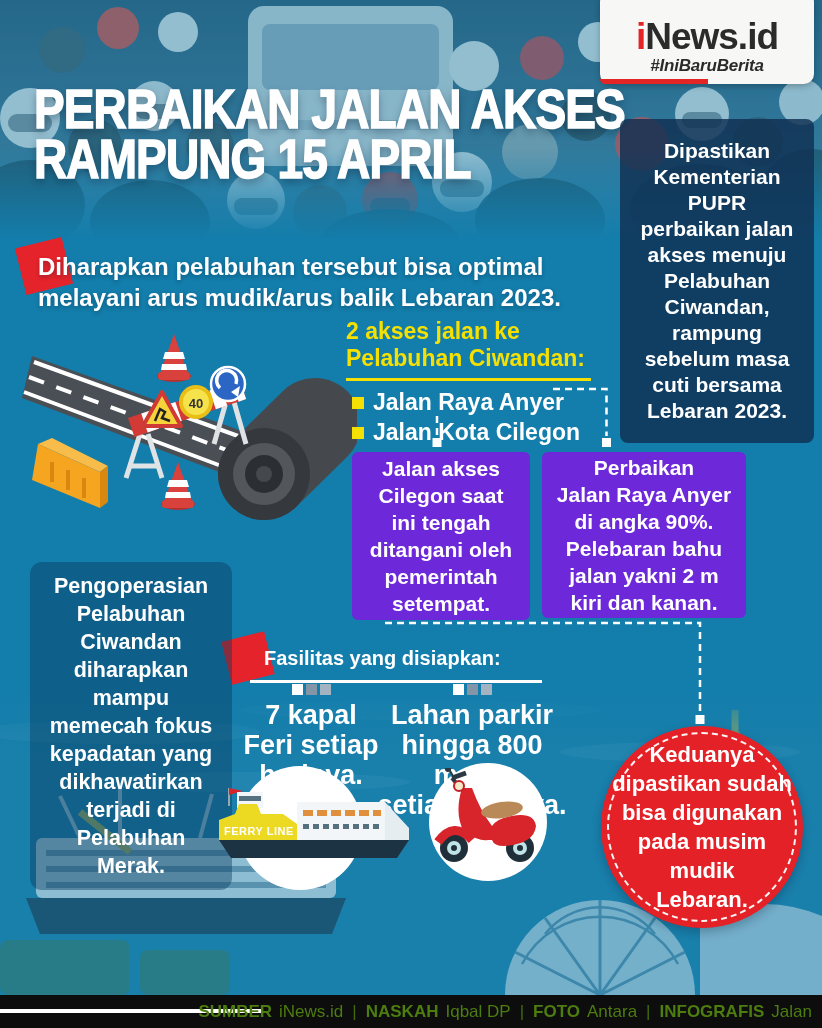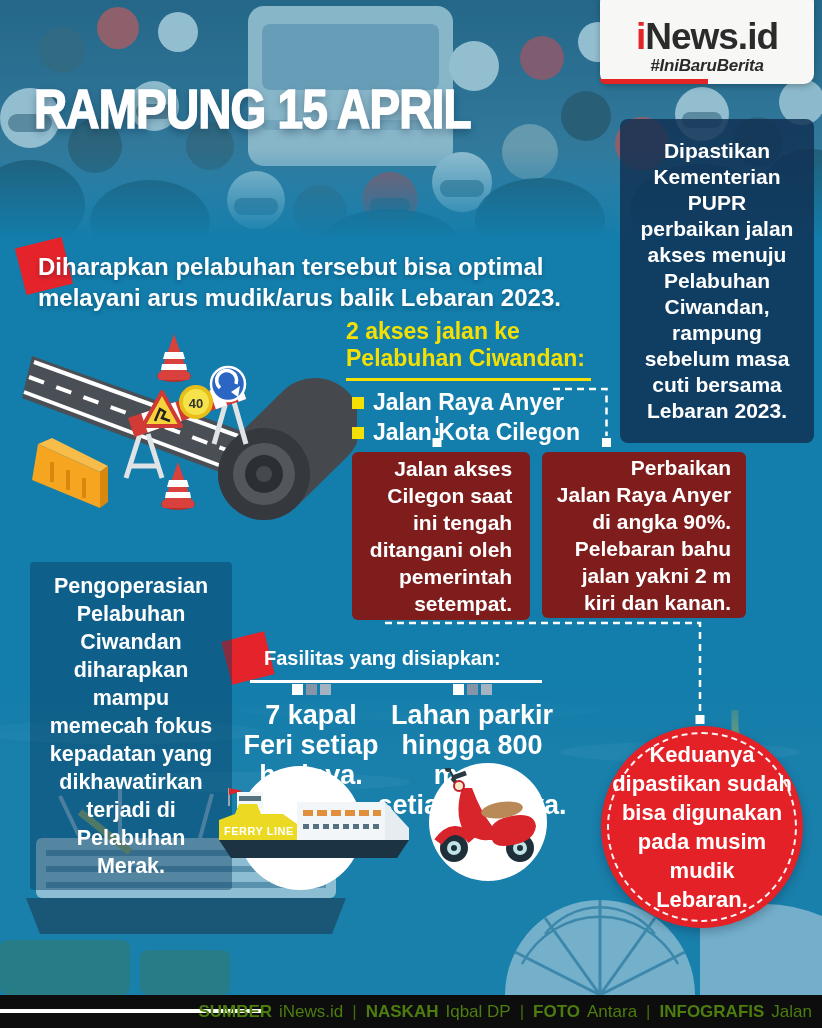--- a/index.html
+++ b/index.html
@@ -51,29 +51,29 @@
     border-bottom:3px solid #f5e003;padding:0 6px 6px 0;min-width:232px;}
   .access-items{margin-top:8px;}
   .access-item{display:flex;align-items:center;margin:3px 0 3px 6px;}
   .bullet-sq{width:12px;height:12px;background:#f5e003;margin-right:9px;flex:0 0 auto;}
   .access-label{font-size:23px;font-weight:bold;line-height:27px;white-space:nowrap;}
 
   
   .connectors{position:absolute;left:0;top:0;z-index:5;pointer-events:none;}
 
   
-  .info-box{z-index:6;background:#7f1d1d;border-radius:6px;box-sizing:border-box;
-    display:flex;align-items:center;justify-content:center;text-align:right;
+  .info-box{z-index:6;background:#6d28d9;border-radius:6px;box-sizing:border-box;
+    display:flex;align-items:center;justify-content:center;text-align:center;
     font-size:21px;font-weight:bold;line-height:27px;white-space:pre-line;}
   .info-box-1{left:352px;top:452px;width:178px;height:168px;}
   .info-box-2{left:542px;top:452px;width:204px;height:166px;}
 
   
   .left-note{left:30px;top:562px;width:202px;height:328px;z-index:6;
-    background:rgba(8,58,92,.42);border-radius:4px;box-sizing:border-box;
+    background:rgba(8,58,92,.42);border-radius:12px;box-sizing:border-box;
     display:flex;align-items:center;justify-content:center;text-align:center;
     font-size:21.5px;font-weight:bold;line-height:28px;white-space:pre-line;}
 
   
   .fac-square{left:226px;top:636px;width:44px;height:44px;background:#e5232b;
     transform:rotate(-14deg);z-index:5;}
   .fac-heading{left:250px;top:645px;z-index:6;font-size:20px;font-weight:bold;line-height:27px;
     border-bottom:3px solid #fff;padding:0 10px 8px 14px;min-width:268px;}
   .fac-col{z-index:6;text-align:center;}
   .fac-col-1{left:236px;top:684px;width:150px;}
@@ -210,20 +210,21 @@
   </svg>
   <div class="bottom-fade"></div>
 
   <div class="abs logo-box">
     <div class="logo-brand"><span class="red-i">i</span><span>News.id</span></div>
     <div class="logo-tagline">#IniBaruBerita</div>
     <div class="logo-accent"></div>
   </div>
 
   <div class="abs title">
+    <div class="title-line"><span>PERBAIKAN JALAN AKSES</span></div>
     <div class="title-line"><span>RAMPUNG 15 APRIL</span></div>
   </div>
 
   <div class="abs subtitle-square"></div>
   <div class="abs subtitle">Diharapkan pelabuhan tersebut bisa optimal
 melayani arus mudik/arus balik Lebaran 2023.</div>
 
   <div class="abs sidebar-note">Dipastikan
 Kementerian
 PUPR

